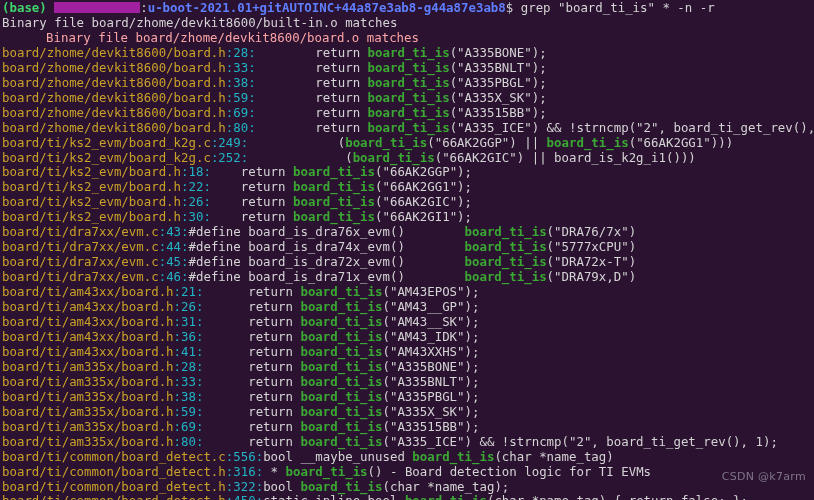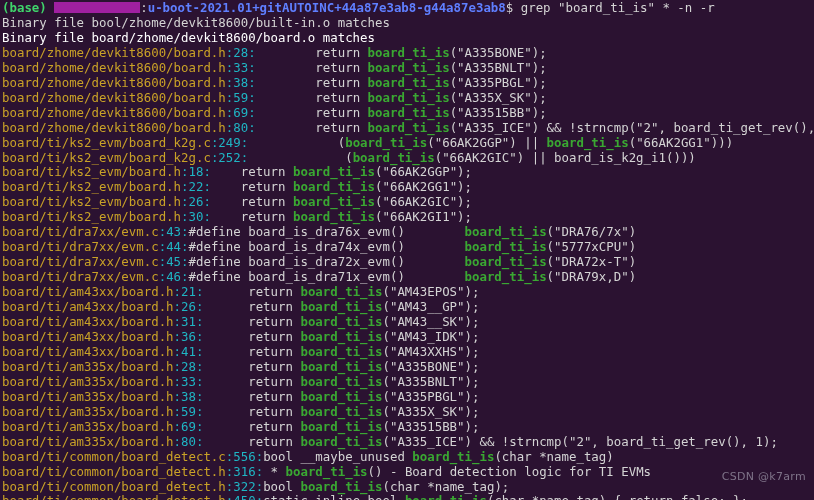--- a/index.html
+++ b/index.html
@@ -62,22 +62,22 @@
   }
 </style>
 </head>
 <body style="background: rgb(43, 18, 49);">
 
 <div id="terminal" style="background: rgb(43, 18, 49);">
   <div class="screen">
 
     <div class="line"><span class="user" style="color: rgb(63, 213, 107);">(base)</span><span class="plain" style="color: rgb(212, 212, 212);"> </span><span class="redact" style="background: rgb(160, 32, 160);"></span><span class="colon" style="color: rgb(212, 212, 212);">:</span><span class="path" style="color: rgb(95, 127, 255);">u-boot-2021.01+gitAUTOINC+44a87e3ab8-g44a87e3ab8</span><span class="dollar" style="color: rgb(212, 212, 212);">$</span><span class="cmd" style="color: rgb(212, 212, 212);"> grep "board_ti_is" * -n -r</span></div>
 
-    <div class="line binary" style="color: rgb(212, 212, 212);">Binary file bool/zhome/devkit8600/built-in.o matches</div>
-    <div class="line binary" style="color: #ffffff;">Binary file board/zhome/devkit8600/board.o matches</div>
+    <div class="line binary" style="color: rgb(212, 212, 212);">Binary file board/zhome/devkit8600/built-in.o matches</div>
+    <div class="line binary" style="color: #fca5a5; margin-left: 44px;">Binary file board/zhome/devkit8600/board.o matches</div>
 
     <div id="results">
         <div class="line"><span class="fname" style="color: rgb(201, 162, 39);">board/zhome/devkit8600/board.h</span><span class="sep" style="color: rgb(31, 181, 196);">:</span><span class="lnum" style="color: rgb(31, 181, 196);">28</span><span class="sep" style="color: rgb(31, 181, 196);">:</span><span class="plain" style="color: rgb(212, 212, 212);">        return </span><span class="match" style="color: rgb(58, 168, 50);">board_ti_is</span><span class="plain" style="color: rgb(212, 212, 212);">("A335BONE");</span></div>
         <div class="line"><span class="fname" style="color: rgb(201, 162, 39);">board/zhome/devkit8600/board.h</span><span class="sep" style="color: rgb(31, 181, 196);">:</span><span class="lnum" style="color: rgb(31, 181, 196);">33</span><span class="sep" style="color: rgb(31, 181, 196);">:</span><span class="plain" style="color: rgb(212, 212, 212);">        return </span><span class="match" style="color: rgb(58, 168, 50);">board_ti_is</span><span class="plain" style="color: rgb(212, 212, 212);">("A335BNLT");</span></div>
         <div class="line"><span class="fname" style="color: rgb(201, 162, 39);">board/zhome/devkit8600/board.h</span><span class="sep" style="color: rgb(31, 181, 196);">:</span><span class="lnum" style="color: rgb(31, 181, 196);">38</span><span class="sep" style="color: rgb(31, 181, 196);">:</span><span class="plain" style="color: rgb(212, 212, 212);">        return </span><span class="match" style="color: rgb(58, 168, 50);">board_ti_is</span><span class="plain" style="color: rgb(212, 212, 212);">("A335PBGL");</span></div>
         <div class="line"><span class="fname" style="color: rgb(201, 162, 39);">board/zhome/devkit8600/board.h</span><span class="sep" style="color: rgb(31, 181, 196);">:</span><span class="lnum" style="color: rgb(31, 181, 196);">59</span><span class="sep" style="color: rgb(31, 181, 196);">:</span><span class="plain" style="color: rgb(212, 212, 212);">        return </span><span class="match" style="color: rgb(58, 168, 50);">board_ti_is</span><span class="plain" style="color: rgb(212, 212, 212);">("A335X_SK");</span></div>
         <div class="line"><span class="fname" style="color: rgb(201, 162, 39);">board/zhome/devkit8600/board.h</span><span class="sep" style="color: rgb(31, 181, 196);">:</span><span class="lnum" style="color: rgb(31, 181, 196);">69</span><span class="sep" style="color: rgb(31, 181, 196);">:</span><span class="plain" style="color: rgb(212, 212, 212);">        return </span><span class="match" style="color: rgb(58, 168, 50);">board_ti_is</span><span class="plain" style="color: rgb(212, 212, 212);">("A33515BB");</span></div>
         <div class="line"><span class="fname" style="color: rgb(201, 162, 39);">board/zhome/devkit8600/board.h</span><span class="sep" style="color: rgb(31, 181, 196);">:</span><span class="lnum" style="color: rgb(31, 181, 196);">80</span><span class="sep" style="color: rgb(31, 181, 196);">:</span><span class="plain" style="color: rgb(212, 212, 212);">        return </span><span class="match" style="color: rgb(58, 168, 50);">board_ti_is</span><span class="plain" style="color: rgb(212, 212, 212);">("A335_ICE") &amp;&amp; !strncmp("2", board_ti_get_rev(), 1);</span></div>
         <div class="line"><span class="fname" style="color: rgb(201, 162, 39);">board/ti/ks2_evm/board_k2g.c</span><span class="sep" style="color: rgb(31, 181, 196);">:</span><span class="lnum" style="color: rgb(31, 181, 196);">249</span><span class="sep" style="color: rgb(31, 181, 196);">:</span><span class="plain" style="color: rgb(212, 212, 212);">            (</span><span class="match" style="color: rgb(58, 168, 50);">board_ti_is</span><span class="plain" style="color: rgb(212, 212, 212);">("66AK2GGP") || </span><span class="match" style="color: rgb(58, 168, 50);">board_ti_is</span><span class="plain" style="color: rgb(212, 212, 212);">("66AK2GG1")))</span></div>
         <div class="line"><span class="fname" style="color: rgb(201, 162, 39);">board/ti/ks2_evm/board_k2g.c</span><span class="sep" style="color: rgb(31, 181, 196);">:</span><span class="lnum" style="color: rgb(31, 181, 196);">252</span><span class="sep" style="color: rgb(31, 181, 196);">:</span><span class="plain" style="color: rgb(212, 212, 212);">             (</span><span class="match" style="color: rgb(58, 168, 50);">board_ti_is</span><span class="plain" style="color: rgb(212, 212, 212);">("66AK2GIC") || board_is_k2g_i1()))</span></div>

